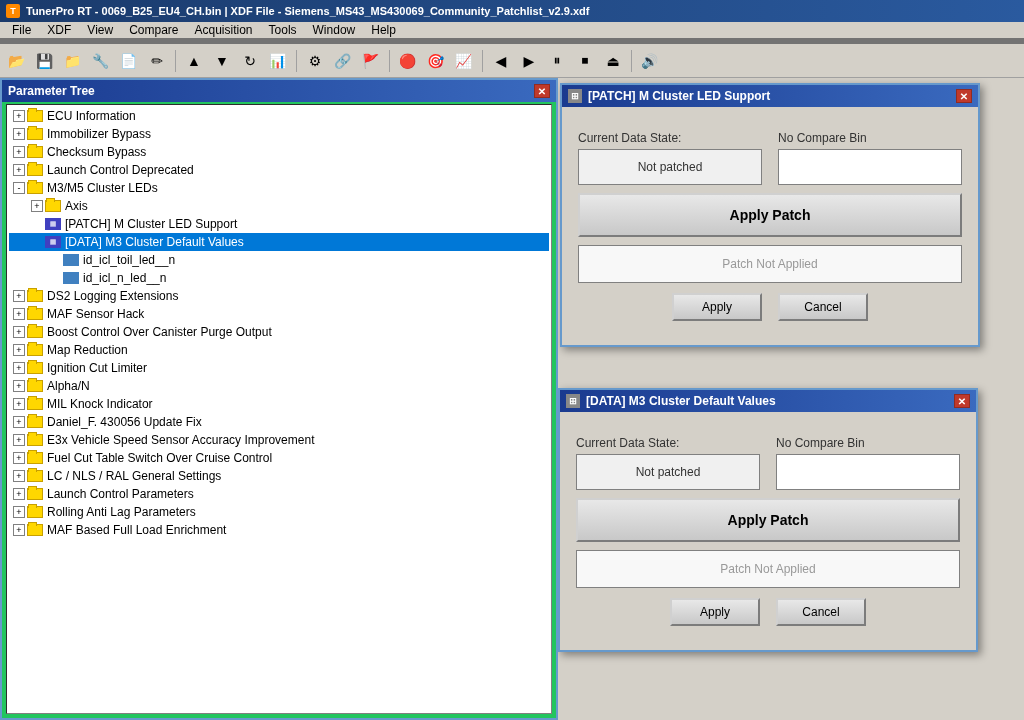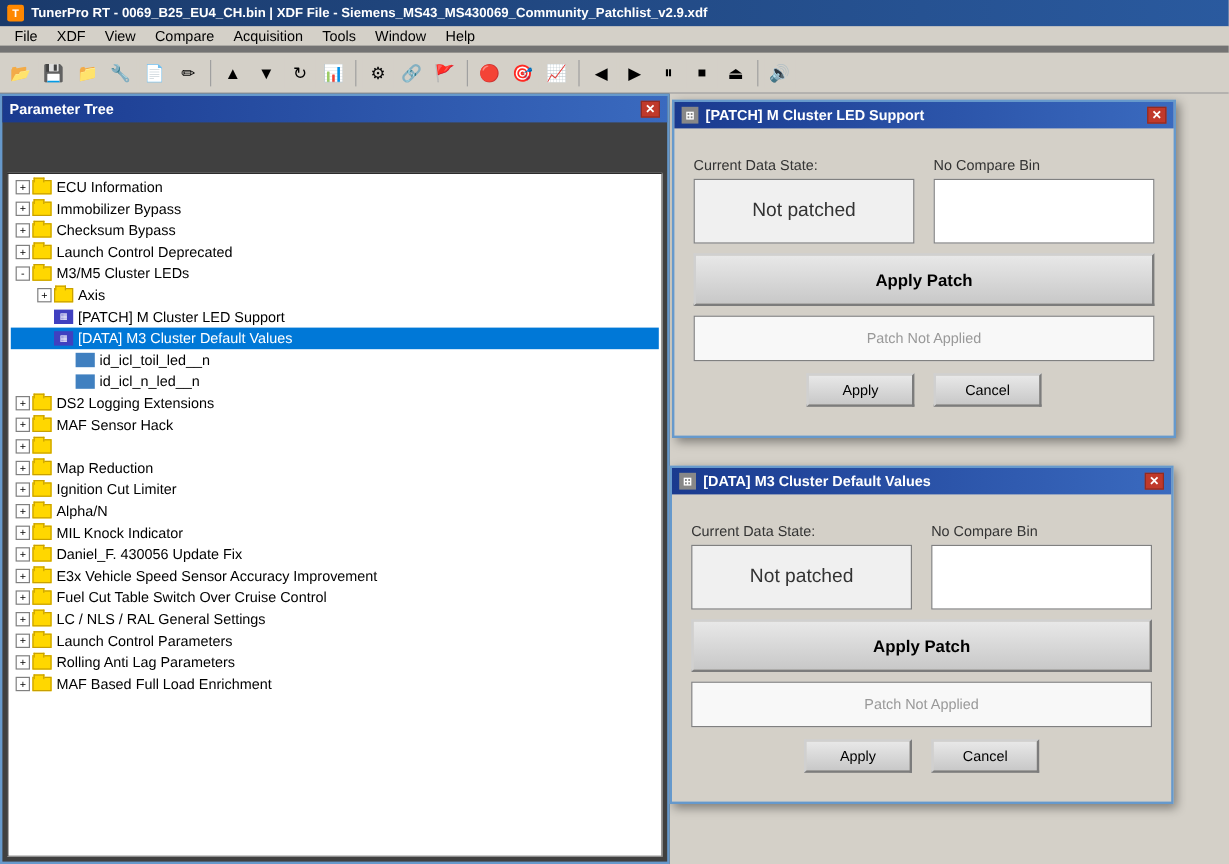--- a/index.html
+++ b/index.html
@@ -84,26 +84,25 @@
     .main-content {
       display: flex;
       height: calc(720px - 78px);
       position: relative;
     }
 
     
     .param-tree {
       width: 558px;
       height: 100%;
-      background: #404040;
+      background: #22c55e;
       border: 2px solid #6699cc;
       position: relative;
       display: flex;
       flex-direction: column;
-      gap: 40px;
     }
     .panel-title-bar {
       background: linear-gradient(to right, #1a3a8f, #3a6abf);
       color: white;
       height: 22px;
       display: flex;
       align-items: center;
       justify-content: space-between;
       padding: 0 6px;
       font-size: 12px;
@@ -262,27 +261,27 @@
     .dialog-col {
       flex: 1;
     }
     .dialog-col-label {
       font-size: 12px;
       margin-bottom: 4px;
       color: #333;
     }
     .dialog-field {
       width: 100%;
-      height: 54px;
+      height: 36px;
       border: 1px solid #808080;
       background: #f0f0f0;
       display: flex;
       align-items: center;
       justify-content: center;
-      font-size: 16px;
+      font-size: 12px;
       color: #333;
     }
     .dialog-field.empty {
       background: white;
     }
     .apply-patch-btn {
       width: 100%;
       height: 44px;
       background: linear-gradient(to bottom, #e8e8e8, #c8c8c8);
       border: 2px outset #d0d0d0;
@@ -431,20 +430,21 @@
           <span>DS2 Logging Extensions</span>
         </div>
         <div class="tree-item" style="padding-left: 4px;">
           <div class="tree-expand">+</div>
           <div class="folder-icon"></div>
           <span>MAF Sensor Hack</span>
         </div>
         <div class="tree-item" style="padding-left: 4px;">
           <div class="tree-expand">+</div>
           <div class="folder-icon"></div>
+          <span>Boost Control Over Canister Purge Output</span>
         </div>
         <div class="tree-item" style="padding-left: 4px;">
           <div class="tree-expand">+</div>
           <div class="folder-icon"></div>
           <span>Map Reduction</span>
         </div>
         <div class="tree-item" style="padding-left: 4px;">
           <div class="tree-expand">+</div>
           <div class="folder-icon"></div>
           <span>Ignition Cut Limiter</span>

